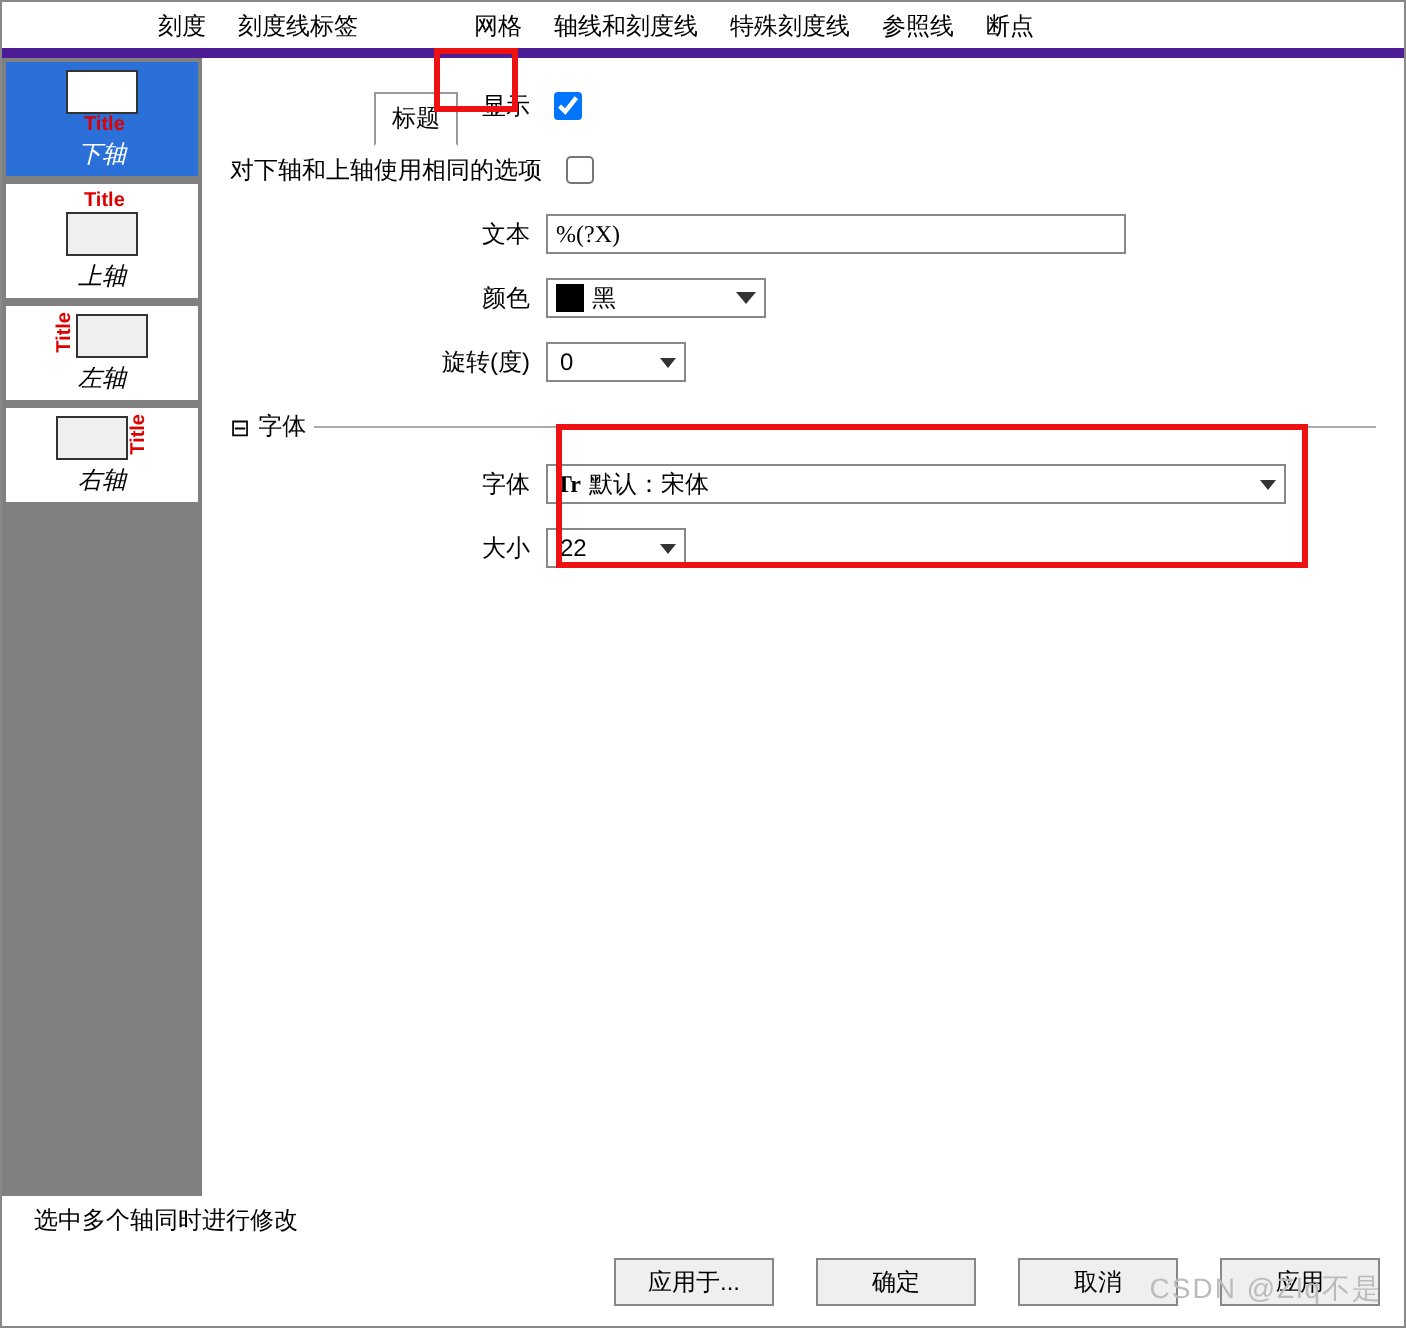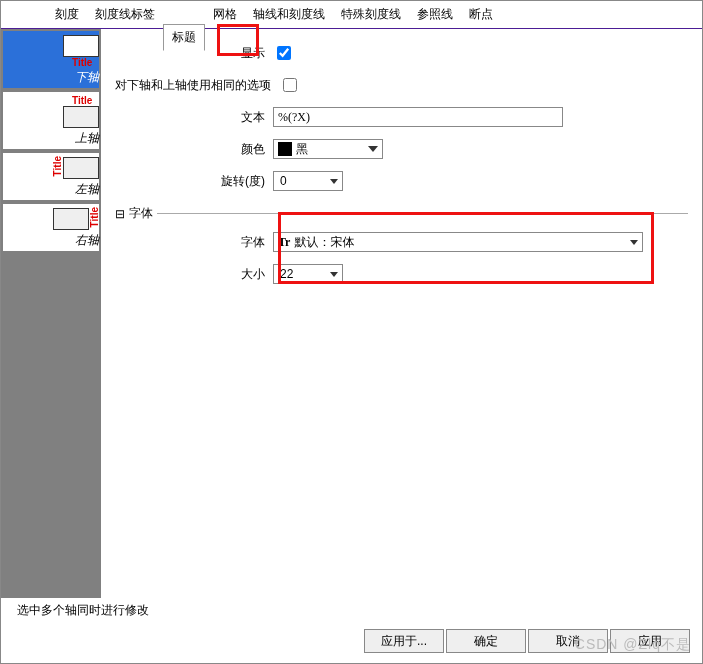--- a/index.html
+++ b/index.html
@@ -3,26 +3,26 @@
 <meta charset="utf-8">
 <style>
   * { box-sizing: border-box; font-family: "Microsoft YaHei", SimSun, sans-serif; font-size: 12px; }
   body { margin: 0; background: #fff; width: 703px; height: 664px; position: relative; }
   .window { width: 703px; height: 664px; border: 1px solid #888; display: flex; flex-direction: column; background: #fff; }
   .titlebar { height: 30px; display: flex; align-items: center; padding: 0 6px; border-bottom: 1px solid #ddd; }
   .titlebar .icon { width: 14px; height: 14px; border: 1px solid #666; background: linear-gradient(to bottom,#fff 50%,#ccc 50%); margin-right: 6px; }
   .titlebar .title { flex: 1; }
   .titlebar .ctrl { width: 40px; height: 28px; display: flex; align-items: center; justify-content: center; color: #222; }
   .body { flex: 1; display: flex; flex-direction: column; min-height: 0; }
-  .tabs-row { display: flex; align-items: center; padding-left: 46px; height: 28px; position: relative; border-bottom: 1px solid #4c1d95; }
+  .tabs-row { display: flex; align-items: flex-start; padding-left: 70px; height: 28px; position: relative; border-bottom: 5px solid #4c1d95; }
   .tab { padding: 4px 8px; color: #000; cursor: default; position: relative; }
   .tab.active { border: 1px solid #999; border-bottom: 1px solid #fff; background: #fff; margin-bottom: -1px; font-weight: 400; margin-top: 45px; }
   .main-row { flex: 1; display: flex; min-height: 0; }
   .sidebar { width: 100px; background: #808080; padding: 0; display: flex; flex-direction: column; }
-  .axis-item { background: #fff; margin: 2px 2px; display: flex; flex-direction: column; align-items: flex-end; padding: 4px 0 2px 0; }
+  .axis-item { background: #fff; margin: 2px 2px; display: flex; flex-direction: column; align-items: center; padding: 4px 0 2px 0; }
   .axis-item.selected { background: #2b70d9; color: #fff; }
   .axis-item .pv { width: 36px; height: 22px; background: #efefef; border: 1px solid #333; position: relative; }
   .axis-item .pv.sel { background: #fff; }
   .axis-item .lbl-red { color: #d00; font-size: 10px; font-weight: bold; position: absolute; }
   .axis-item .lbl-redV { color: #d00; font-size: 10px; font-weight: bold; position: absolute; writing-mode: vertical-rl; transform: rotate(180deg); }
   .axis-item .nm { font-size: 12px; margin-top: 2px; font-style: italic; }
   .sidebar .filler { flex: 1; }
   .content { flex: 1; padding: 12px 14px; display: flex; flex-direction: column; gap: 8px; }
   .row { display: flex; align-items: center; gap: 8px; height: 24px; }
   .row .label { width: 150px; text-align: right; }
@@ -31,21 +31,21 @@
   .textin { height: 20px; border: 1px solid #888; padding: 0 4px; line-height: 18px; font-family: SimSun; }
   .combo { height: 20px; border: 1px solid #888; display: inline-flex; align-items: center; padding: 0 4px; gap: 4px; background: #fff; }
   .combo .sw { width: 14px; height: 14px; background: #000; }
   .combo .arrow, .sel .arrow { margin-left: auto; }
   .arrow svg { display:block; }
   .sel { height: 20px; border: 1px solid #888; display: inline-flex; align-items: center; padding: 0 4px; background: #fff; }
   .sel input { border: none; outline: none; width: 40px; background: transparent; }
   .group-head { display: flex; align-items: center; gap: 4px; margin-top: 4px; }
   .group-line { flex:1; height:1px; background:#aaa; }
   .hint { padding: 4px 16px; }
-  .buttons { display:flex; gap: 2px; justify-content: flex-end; padding: 6px 12px 10px 12px; border-top: 0; }
+  .buttons { display:flex; gap: 21px; justify-content: flex-end; padding: 6px 12px 10px 12px; border-top: 0; }
   .btn { width: 80px; height: 24px; border: 1px solid #888; background: #efefef; display:flex; align-items:center; justify-content:center; }
   .watermark { position: absolute; right: 12px; bottom: 10px; color: #bbb; font-size: 14px; letter-spacing: 1px; pointer-events: none; }
 
   
   .anno { position: absolute; border: 3px solid #e11; pointer-events: none; }
   .anno1 { left: 217px; top: 24px; width: 42px; height: 32px; }
   .anno2 { left: 278px; top: 212px; width: 376px; height: 72px; }
 </style>
 </head>
 <body>

